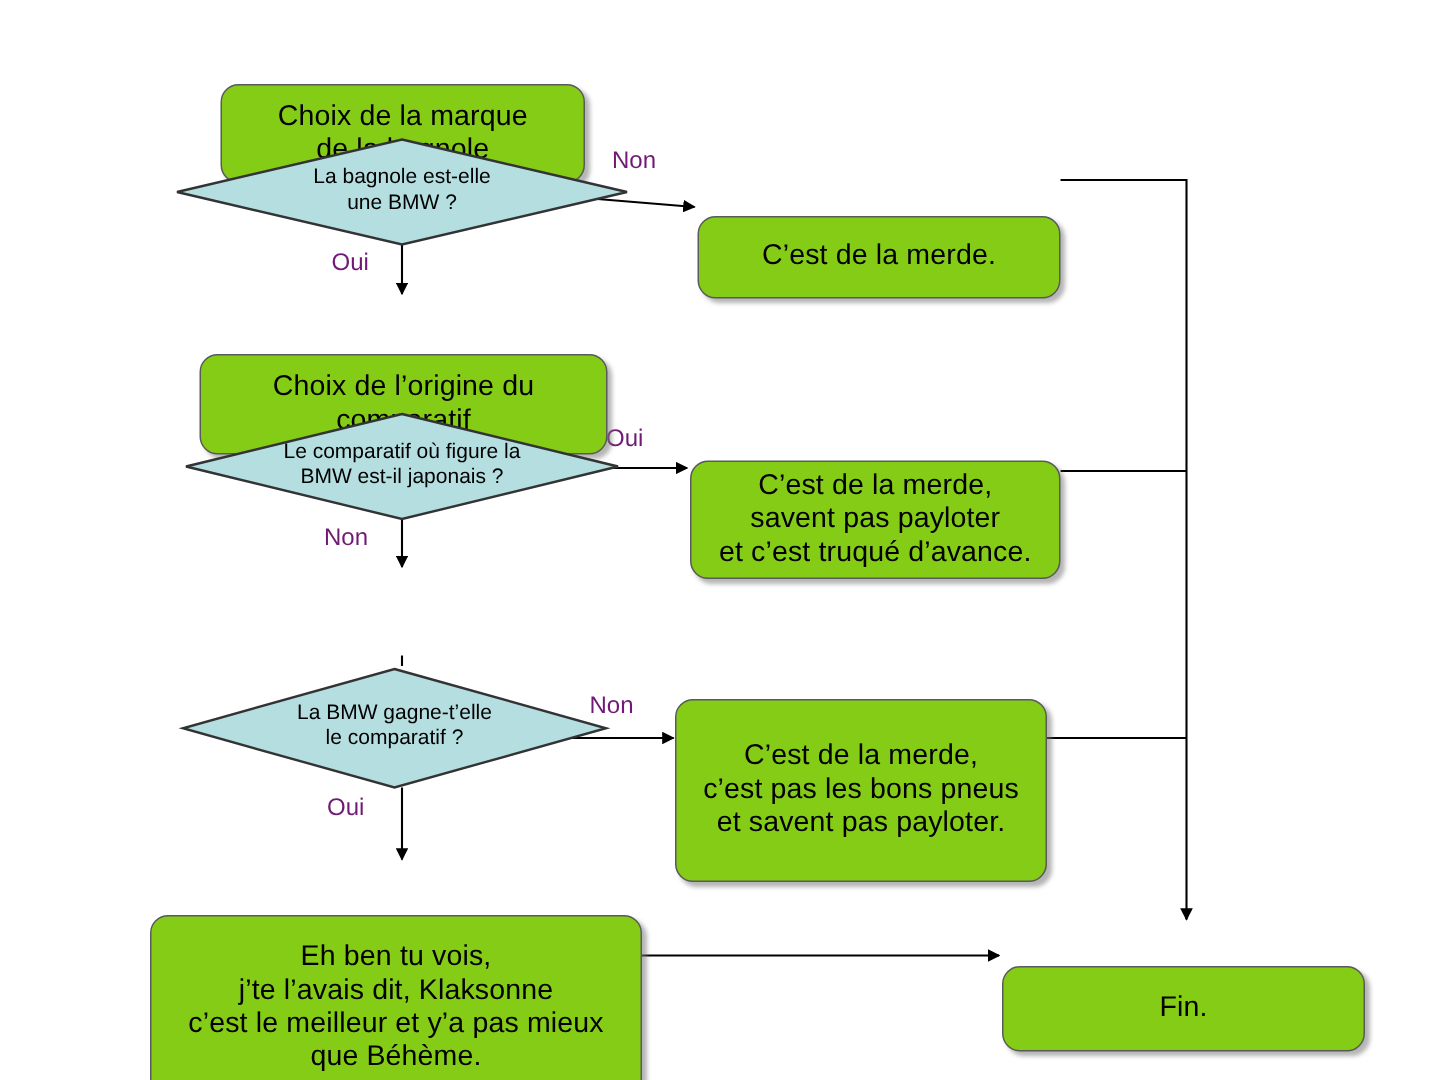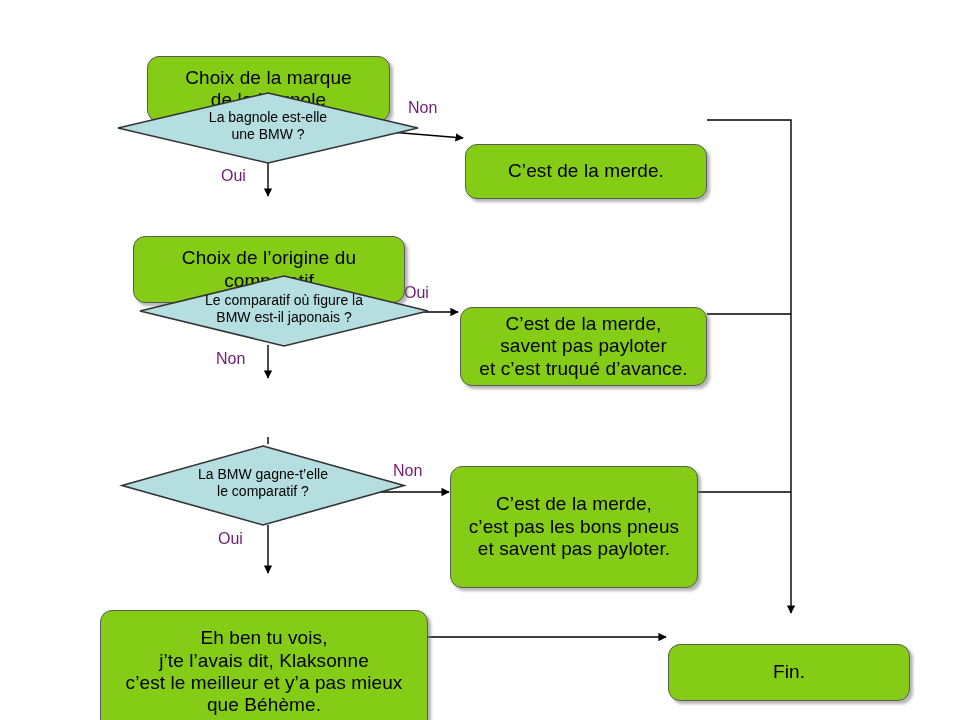--- a/index.html
+++ b/index.html
@@ -127,21 +127,21 @@
   </div>
 
   <div class="node result" style="left:465px; top:108px; width:242px; height:55px;">
     <span class="txt">C’est de la merde.</span>
   </div>
 
   <div class="node process" style="left:133px; top:200px; width:272px; height:67px;">
     <span class="txt">Choix de l’origine du<br>comparatif</span>
   </div>
 
-  <div class="decision" style="left:140px; top:276px; width:288px; height:70px;text-decoration:underline;">
+  <div class="decision" style="left:124px; top:276px; width:288px; height:70px;text-decoration:underline;">
     <svg width="288" height="70" viewBox="0 0 288 70">
       <polygon points="144,0 288,35 144,70 0,35" fill="#b5dee0" stroke="#333333" stroke-width="1.6"></polygon>
     </svg>
     <div class="dlabel" style="top:16px;">Le comparatif où figure la<br>BMW est-il japonais ?</div>
   </div>
 
   <div class="node result" style="left:460px; top:271px; width:247px; height:79px;">
     <span class="txt">C’est de la merde,<br>savent pas payloter<br>et c’est truqué d’avance.</span>
   </div>
 

